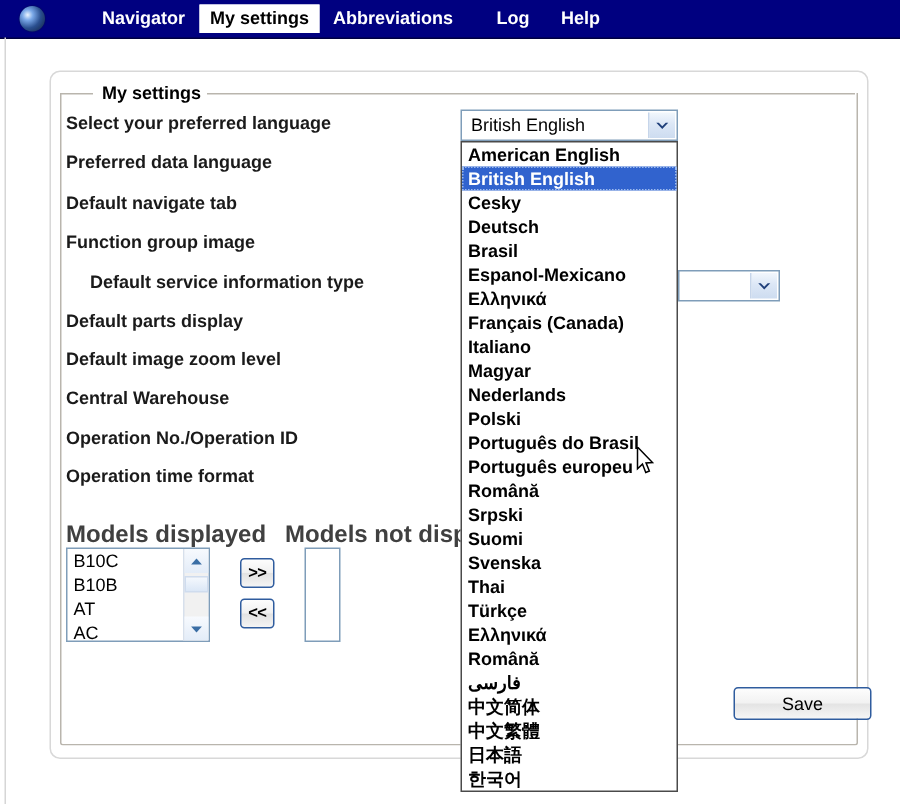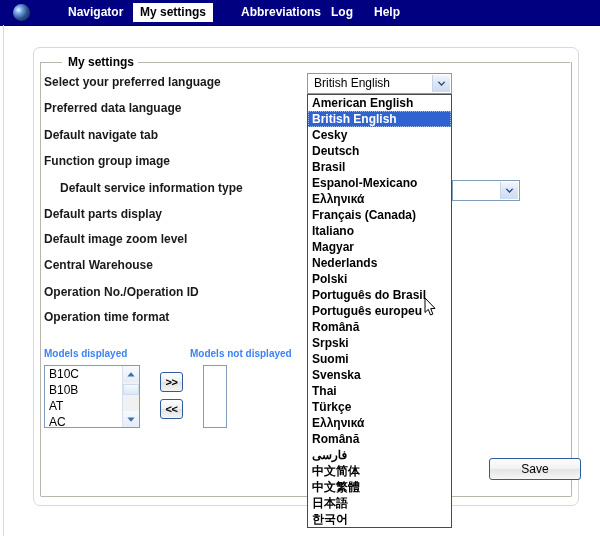--- a/index.html
+++ b/index.html
@@ -110,21 +110,21 @@
   .dd-item.sel {
     background: #3163ce; color: #ffffff;
     outline: 1px dotted #9dbbee; outline-offset: -1px;
   }
 
   
   .cursor { position: absolute; left: 424px; top: 298px; z-index: 90; }
 
   
   .subheading {
-    position: absolute; font-size: 10px; font-weight: bold; color: #3b82f6;
+    position: absolute; font-size: 16px; font-weight: bold; color: #404040;
     white-space: nowrap;
   }
   .listbox {
     position: absolute; border: 1px solid #7f9db9; background: #ffffff;
     box-sizing: border-box; overflow: hidden;
   }
   .listbox .li {
     font-size: 12px; color: #000000; height: 16px; line-height: 16px;
     padding-left: 4px; white-space: nowrap;
   }
@@ -167,21 +167,21 @@
 </head>
 <body>
 
 <div id="root">
 
   <div class="navbar">
     <div class="logo"></div>
 
     <div class="navitem" style="left:62px;">Navigator</div>
     <div class="navitem active" style="left:133px;">My settings</div>
-    <div class="navitem" style="left:235px;text-align:right;">Abbreviations</div>
+    <div class="navitem" style="left:216px;text-align:right;">Abbreviations</div>
     <div class="navitem" style="left:325px;">Log</div>
     <div class="navitem" style="left:368px;">Help</div>
   </div>
 
   <div class="page-rule"></div>
 
   <div class="panel"></div>
 
   <div class="groupbox"></div>
   <div class="gb-top-left"></div>

